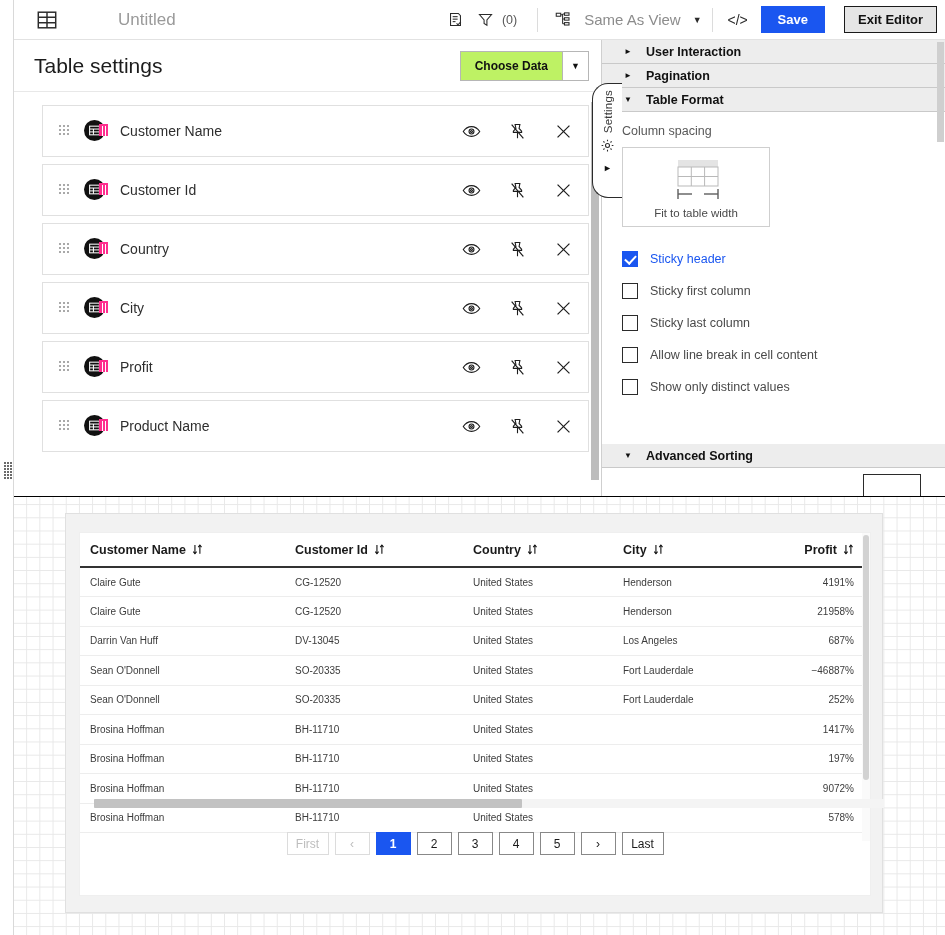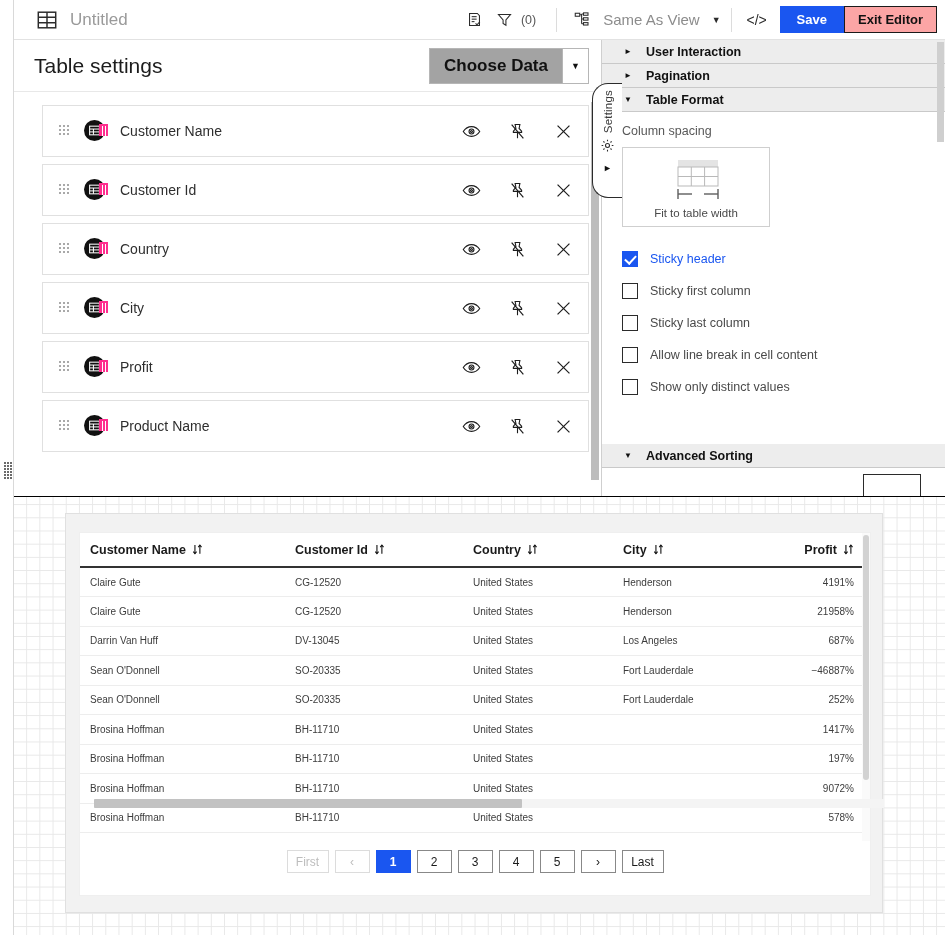--- a/index.html
+++ b/index.html
@@ -72,21 +72,21 @@
   }
   #v-scroll-track {
     position: absolute; right: 0; top: 0; width: 8px; height: 308px; background: #fafafa;
   }
   #v-scroll-thumb {
     position: absolute; right: 1px; top: 2px; width: 6px; height: 245px;
     background: #d2d2d2; border-radius: 3px;
   }
 
   #pager {
-    position: absolute; left: 0; bottom: 22px; width: 790px;
+    position: absolute; left: 0; bottom: 40px; width: 790px;
     display: flex; justify-content: center; gap: 6px;
   }
   .pg-btn {
     min-width: 35px; height: 23px; padding: 0 8px;
     display: flex; align-items: center; justify-content: center;
     font-size: 12px; color: #1a1a1a; background: #fff;
     border: 1px solid #888; cursor: pointer; font-family: "Liberation Sans", sans-serif;
   }
   .pg-btn.disabled { color: #bdbdbd; border-color: #dcdcdc; }
   .pg-btn.active { background: #1a56f0; border-color: #1a56f0; color: #fff; font-weight: bold; }
@@ -97,21 +97,21 @@
     position: absolute; left: 14px; top: 0;
     width: 931px; height: 497px;
     background: #ffffff;
     border-bottom: 2px solid #000;
   }
 
   
   #editor-header {
     position: relative; height: 40px;
     border-bottom: 1px solid #e2e2e2;
-    display: flex; align-items: center;
+    display: flex; align-items: center; gap: 48px;
   }
   #grid-logo { margin-left: 22px; width: 22px; height: 22px; color: #2b2b2b; }
   #doc-title {
     margin-left: 12px; font-size: 17px; color: #9a9a9a;
   }
   #header-right {
     margin-left: auto; display: flex; align-items: center; gap: 0; padding-right: 8px;
   }
   .hdr-icon-btn {
     width: 30px; height: 28px; display: flex; align-items: center; justify-content: center;
@@ -121,38 +121,38 @@
   .hdr-divider { width: 1px; height: 24px; background: #dcdcdc; margin: 0 10px; }
   #view-label { font-size: 15px; color: #8c8c8c; margin-left: 6px; }
   #view-caret { margin-left: 12px; font-size: 9px; color: #2b2b2b; }
   #code-btn { font-size: 14px; color: #2b2b2b; padding: 0 4px; }
   #save-btn {
     background: #1a56f0; color: #fff; font-size: 13px; font-weight: bold;
     padding: 6px 17px; border: none; cursor: pointer; margin-left: 8px;
     font-family: "Liberation Sans", sans-serif;
   }
   #exit-btn {
-    background: #fca5a5; color: #111; font-size: 13px; font-weight: bold;
-    padding: 5px 13px; border: 1px solid #1a1a1a; cursor: pointer; margin-left: 0;
+    background: #e5e5e5; color: #111; font-size: 13px; font-weight: bold;
+    padding: 5px 13px; border: 1px solid #1a1a1a; cursor: pointer; margin-left: 19px;
     font-family: "Liberation Sans", sans-serif;
   }
 
   
   #editor-body { position: relative; height: 456px; display: flex; }
 
   
   #left-pane { width: 587px; position: relative; background: #fff; }
   #ts-titlebar {
     height: 52px; display: flex; align-items: center;
     padding: 0 0 0 20px; border-bottom: 1px solid #e8e8e8;
   }
   #ts-title { font-size: 21px; color: #1c1c1c; }
   #choose-data-wrap { margin-left: auto; margin-right: 12px; display: flex; }
   #choose-data-btn {
-    border: 1px solid #b6b6b6; background: #a3a3a3; font-size: 17px; font-weight: bold;
+    border: 1px solid #b6b6b6; background: #bef264; font-size: 12px; font-weight: bold;
     color: #111; padding: 7px 14px; cursor: pointer; font-family: "Liberation Sans", sans-serif;
   }
   #choose-data-caret {
     border: 1px solid #b6b6b6; border-left: none; background: #fff;
     width: 26px; display: flex; align-items: center; justify-content: center;
     font-size: 9px; color: #111; cursor: pointer;
   }
 
   #field-list {
     position: absolute; left: 0; top: 53px; right: 0; bottom: 0;

